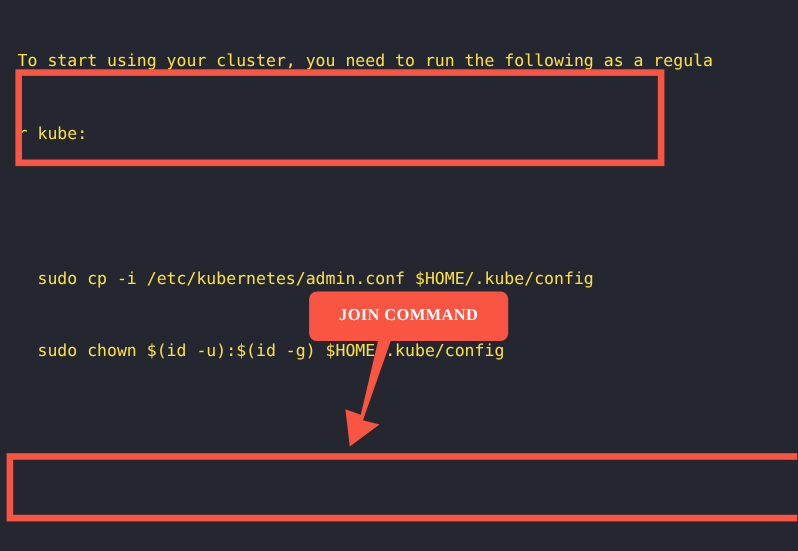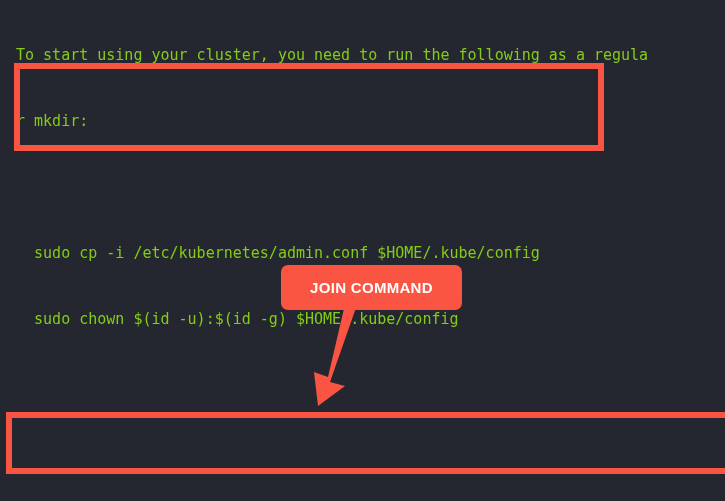--- a/index.html
+++ b/index.html
@@ -16,21 +16,21 @@
     height: 501px;
     background: #24272f;
     overflow: hidden;
   }
   .term {
     position: absolute;
     left: 0;
     top: 0;
     width: 725px;
     height: 501px;
-    color: #84cc16;
+    color: #fde047;
     font-family: "DejaVu Sans Mono", monospace;
     font-size: 15px;
     line-height: 22px;
     white-space: pre;
     letter-spacing: 0px;
   }
   .line {
     height: 22px;
     padding-left: 16px;
     white-space: pre;
@@ -67,21 +67,21 @@
     width: 181px;
     height: 45px;
     background: #fa5442;
     border-radius: 7px;
     display: flex;
     align-items: center;
     justify-content: center;
   }
   #callout .callout-label {
     color: #ffffff;
-    font-family: Liberation Sans, sans-serif;
+    font-family: Liberation Serif, serif;
     font-size: 15px;
     font-weight: 700;
     letter-spacing: 0.3px;
     white-space: nowrap;
   }
   #arrow {
     position: absolute;
     left: 300px;
     top: 300px;
     width: 90px;
@@ -89,21 +89,21 @@
     pointer-events: none;
   }
 </style>
 </head>
 <body>
 
 <div id="screen">
 
   <div class="term">
     <div class="line">To start using your cluster, you need to run the following as a regula</div>
-    <div class="line">r mkdir:</div>
+    <div class="line">r kube:</div>
     <div class="line blank"></div>
     <div class="line">  sudo cp -i /etc/kubernetes/admin.conf $HOME/.kube/config</div>
     <div class="line">  sudo chown $(id -u):$(id -g) $HOME/.kube/config</div>
     <div class="line blank"></div>
     
     
     
     
     
     

